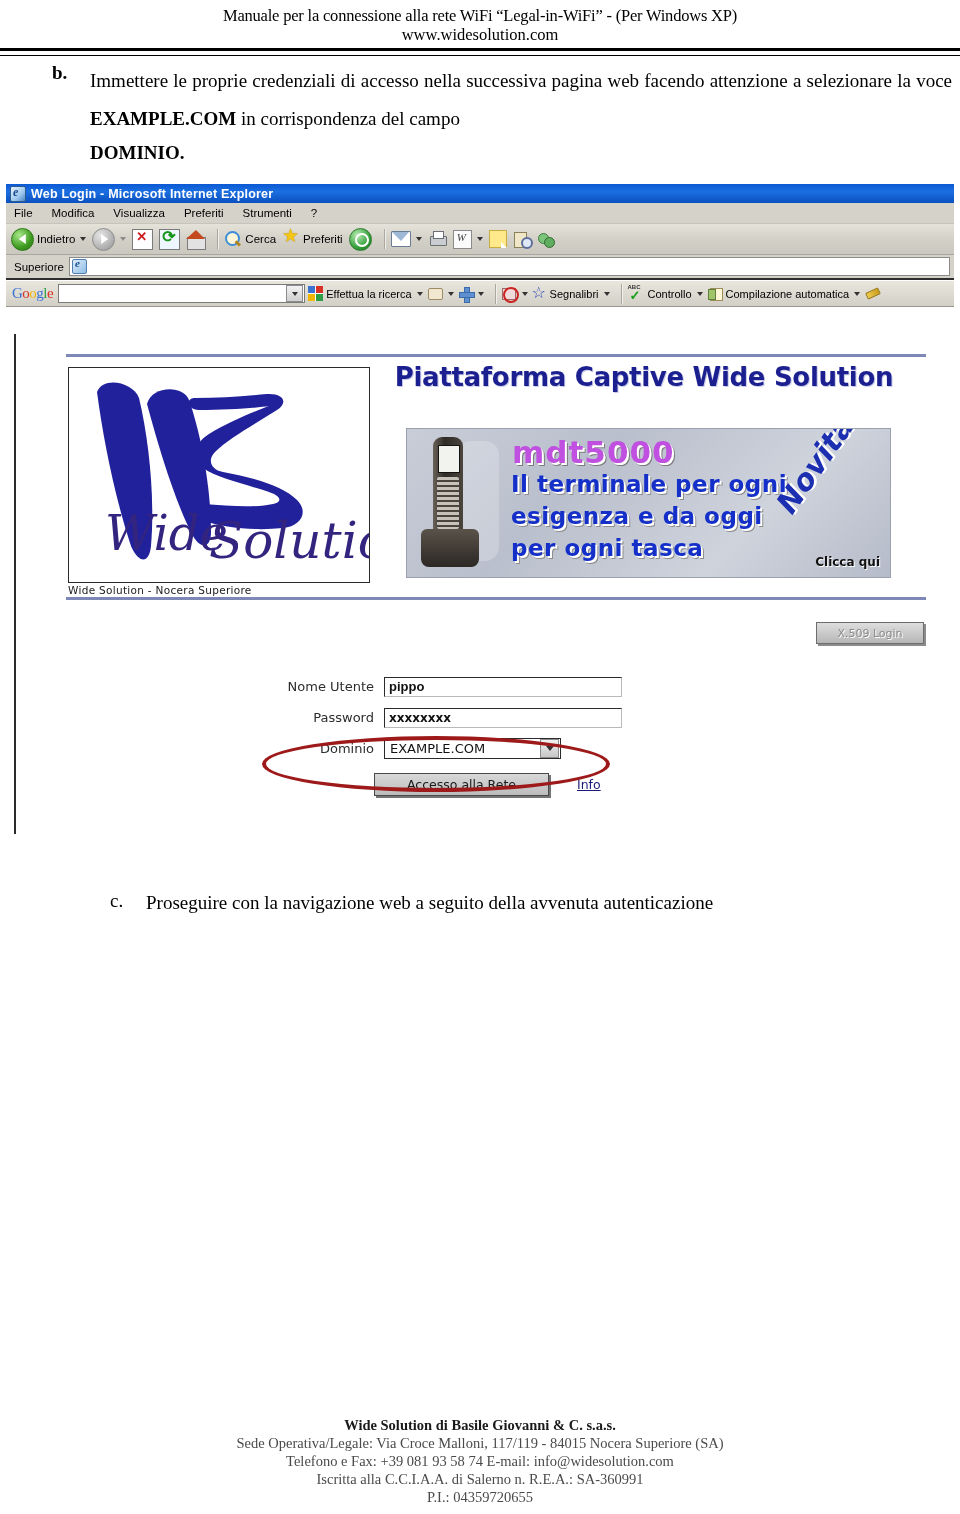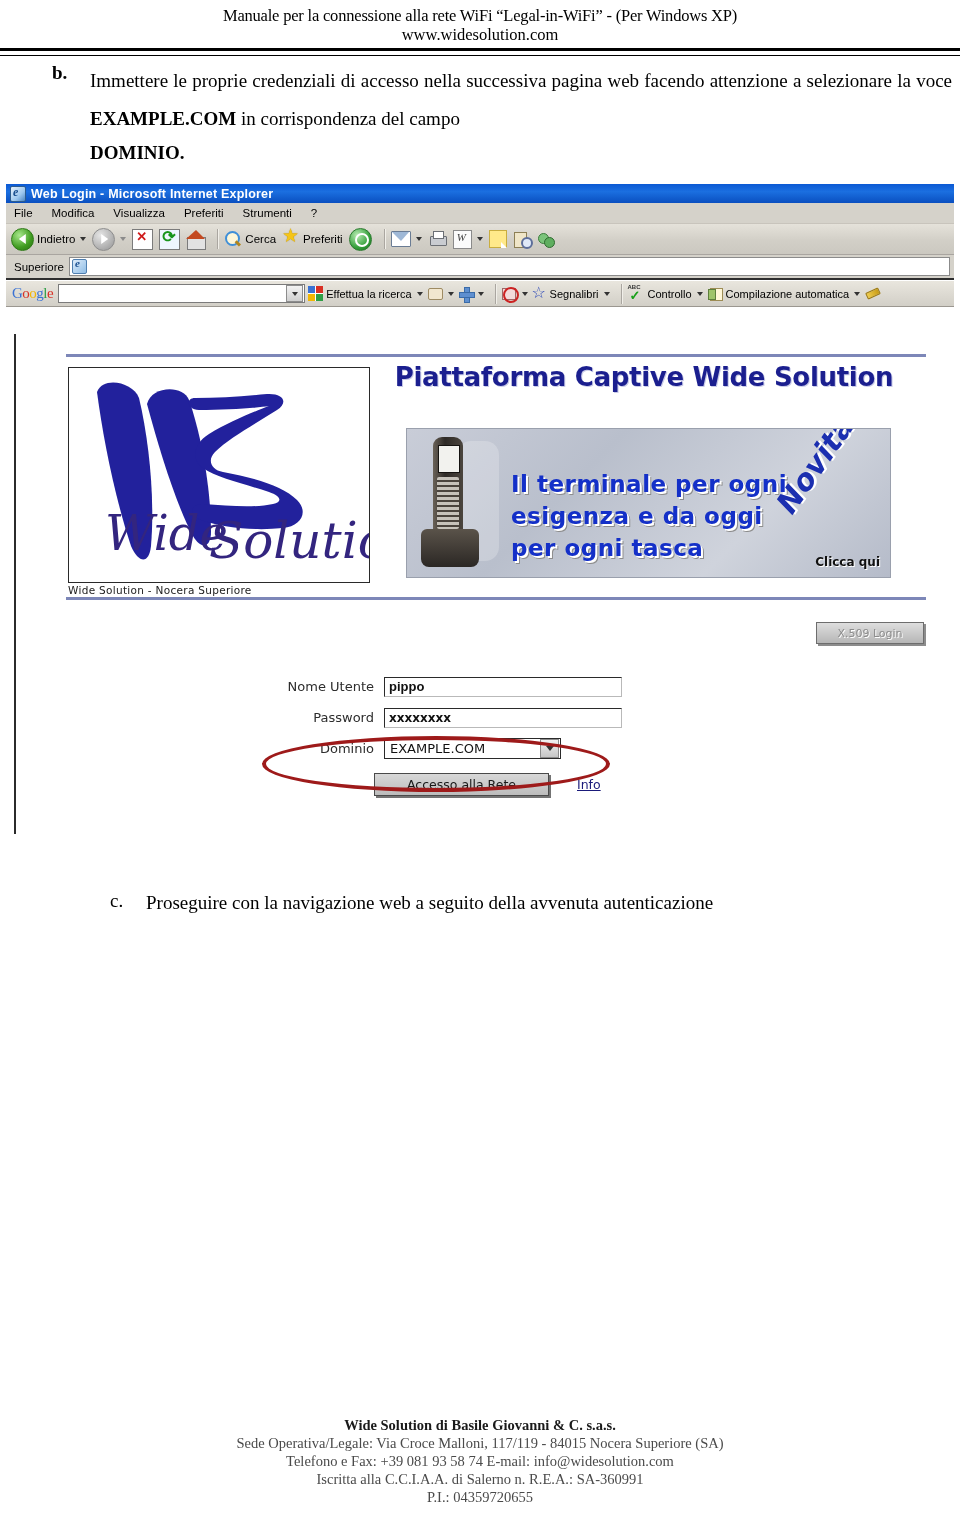--- a/index.html
+++ b/index.html
@@ -646,20 +646,21 @@
     <div class="pf-title">Piattaforma Captive Wide Solution</div>
 
     <div class="banner">
       <div class="phone">
         <div class="ph-ghost"></div>
         <div class="ph-body"></div>
         <div class="ph-screen"></div>
         <div class="ph-keys"></div>
         <div class="ph-base"></div>
       </div>
+      <div class="bn-mdt">mdt5000</div>
       <div class="bn-l bn-l1">Il terminale per ogni</div>
       <div class="bn-l bn-l2">esigenza e da oggi</div>
       <div class="bn-l bn-l3">per ogni tasca</div>
       <div class="bn-nov">Novità</div>
       <div class="bn-clicca">Clicca qui</div>
     </div>
 
     <div class="x509">X.509 Login</div>
 
     <div class="form">

